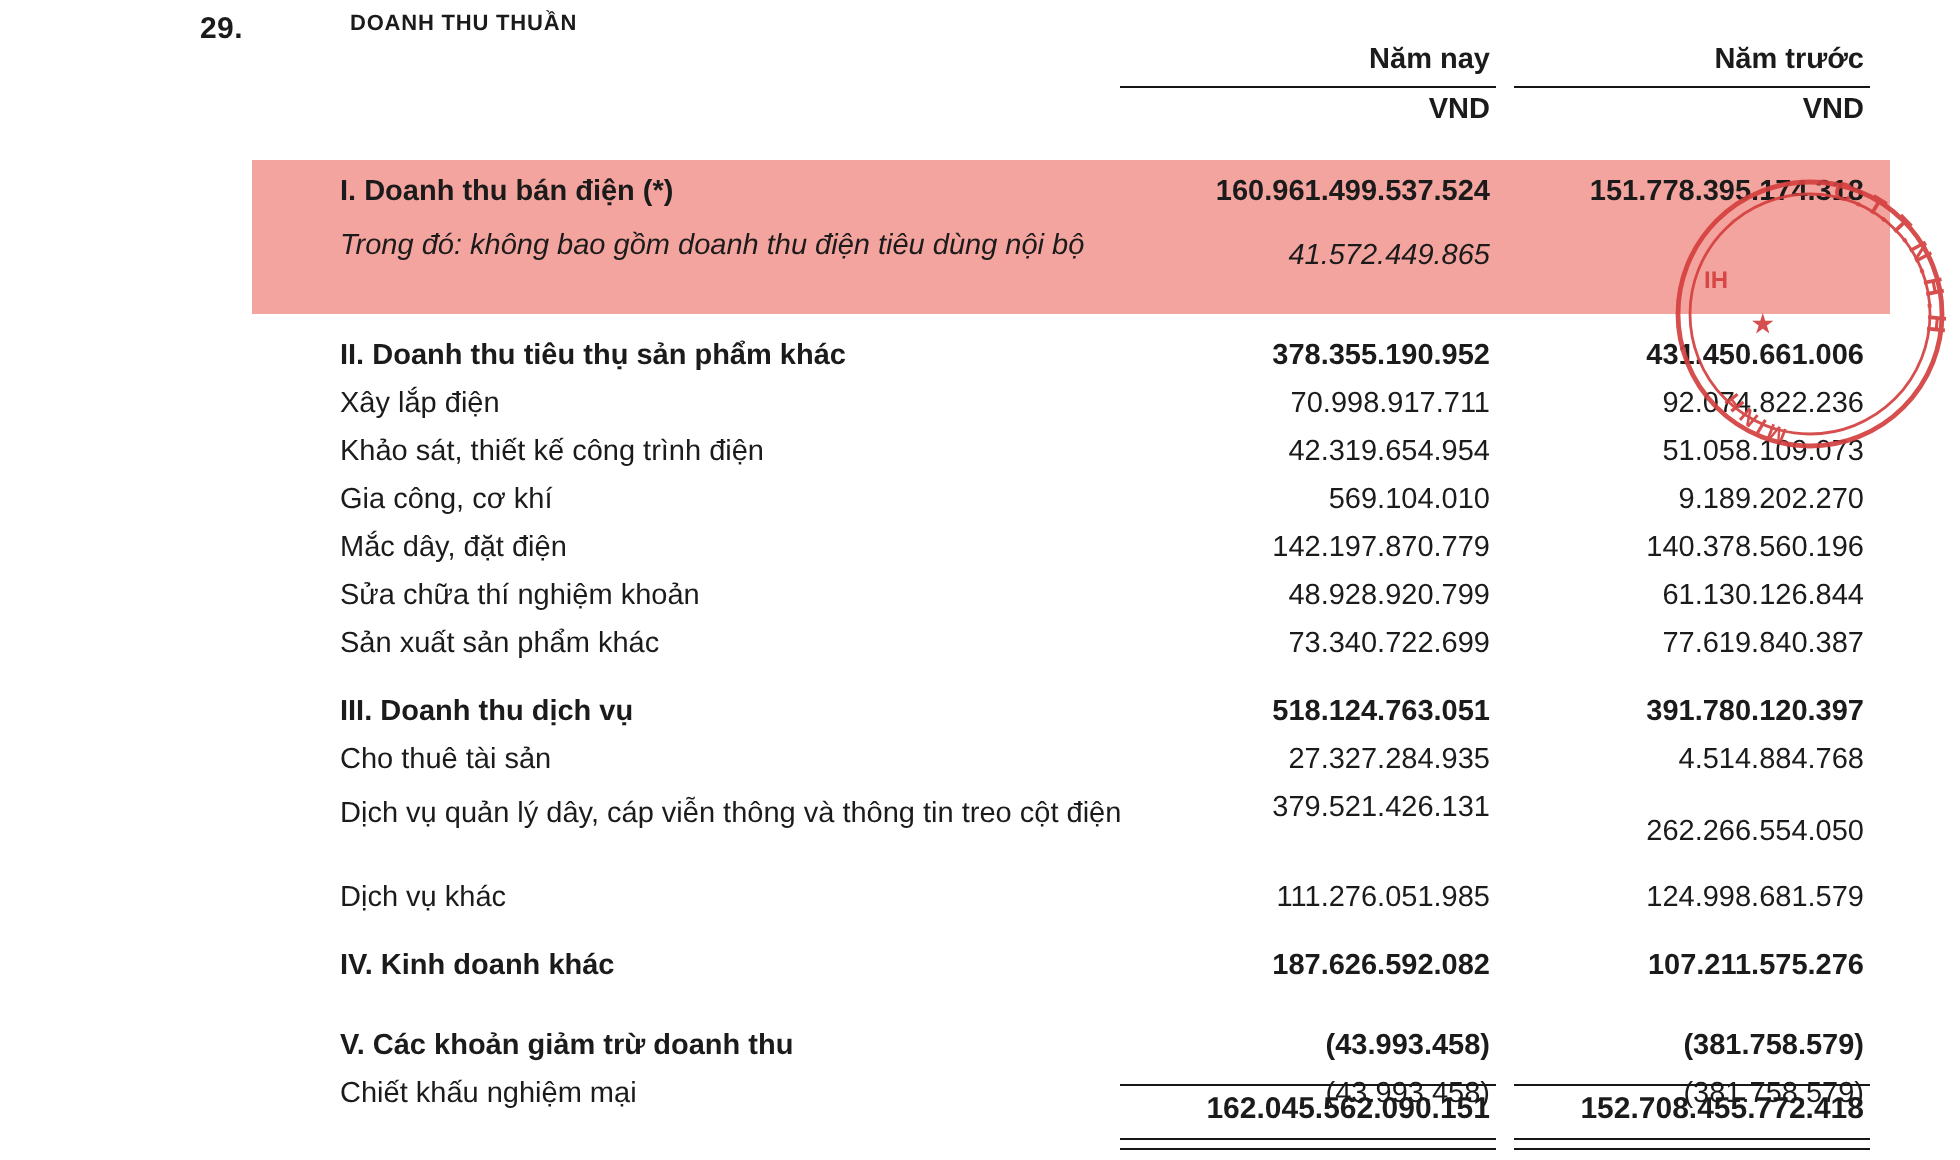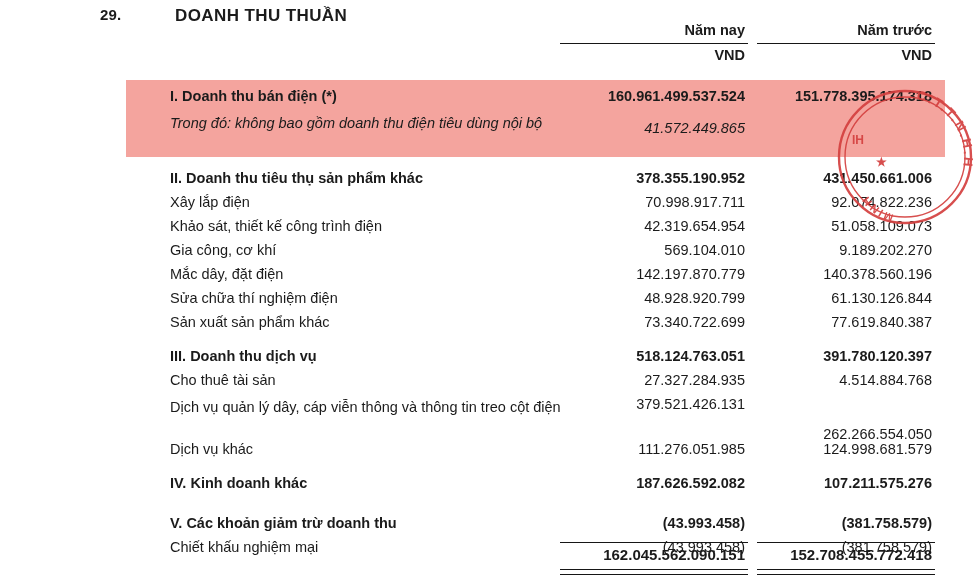--- a/index.html
+++ b/index.html
@@ -30,21 +30,21 @@
     left: 0;
     top: 0;
     font-size: 15px;
     font-weight: bold;
     letter-spacing: .2px;
   }
   #note-heading .ttl {
     position: absolute;
     left: 75px;
     top: 0;
-    font-size: 17px;
+    font-size: 11px;
     font-weight: bold;
     letter-spacing: .4px;
   }
 
   
   .col-head {
     position: absolute;
     font-size: 14.5px;
     font-weight: bold;
     text-align: right;
@@ -195,21 +195,21 @@
       <span class="label">Gia công, cơ khí</span>
       <span class="v1">569.104.010</span>
       <span class="v2">9.189.202.270</span>
     </div>
     <div class="row" style="top: 266px;">
       <span class="label">Mắc dây, đặt điện</span>
       <span class="v1">142.197.870.779</span>
       <span class="v2">140.378.560.196</span>
     </div>
     <div class="row" style="top: 290px;">
-      <span class="label">Sửa chữa thí nghiệm điện</span>
+      <span class="label">Sửa chữa thí nghiệm khoản</span>
       <span class="v1">48.928.920.799</span>
       <span class="v2">61.130.126.844</span>
     </div>
     <div class="row" style="top: 314px;">
       <span class="label">Sản xuất sản phẩm khác</span>
       <span class="v1">73.340.722.699</span>
       <span class="v2">77.619.840.387</span>
     </div>
     <div class="row bold" style="top: 348px;">
       <span class="label">III. Doanh thu dịch vụ</span>
@@ -217,21 +217,21 @@
       <span class="v2">391.780.120.397</span>
     </div>
     <div class="row" style="top: 372px;">
       <span class="label">Cho thuê tài sản</span>
       <span class="v1">27.327.284.935</span>
       <span class="v2">4.514.884.768</span>
     </div>
     <div class="row" style="top: 396px;">
       <span class="label wrap">Dịch vụ quản lý dây, cáp viễn thông và thông tin treo cột điện</span>
       <span class="v1">379.521.426.131</span>
-      <span class="v2" style="top: 30px;">262.266.554.050</span>
+      <span class="v2" style="top: 12px;">262.266.554.050</span>
     </div>
     <div class="row" style="top: 441px;">
       <span class="label">Dịch vụ khác</span>
       <span class="v1">111.276.051.985</span>
       <span class="v2">124.998.681.579</span>
     </div>
     <div class="row bold" style="top: 475px;">
       <span class="label">IV. Kinh doanh khác</span>
       <span class="v1">187.626.592.082</span>
       <span class="v2">107.211.575.276</span>

